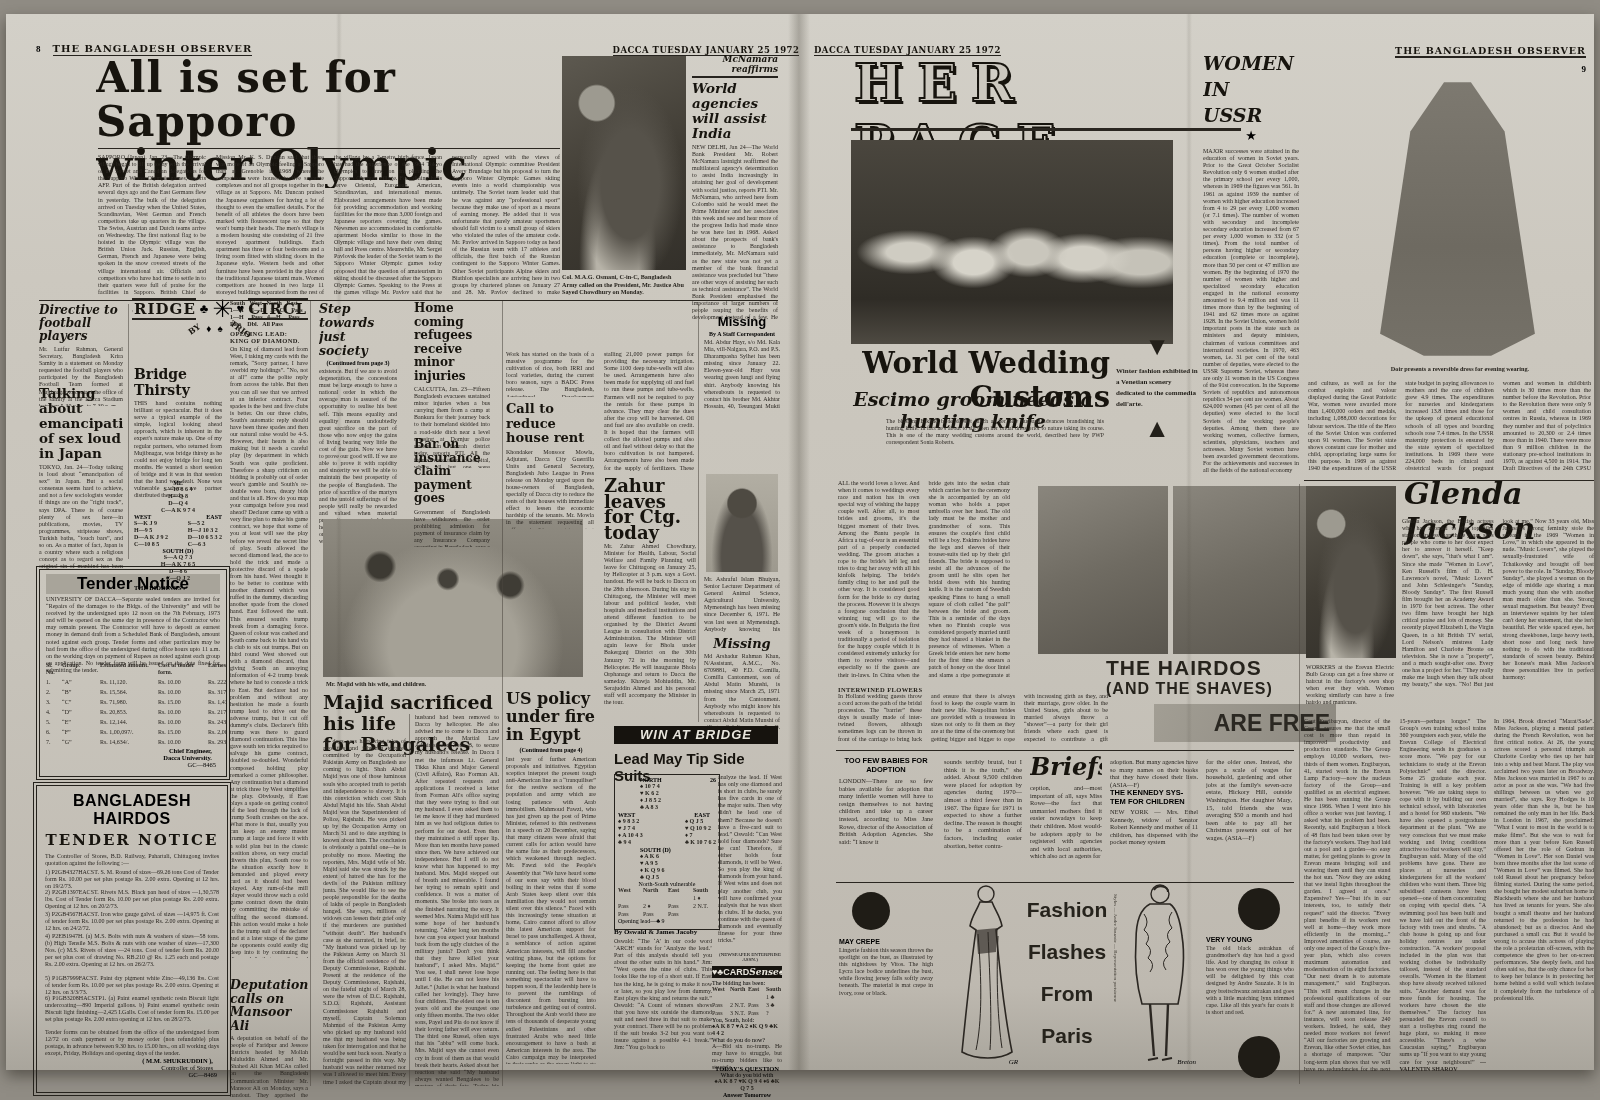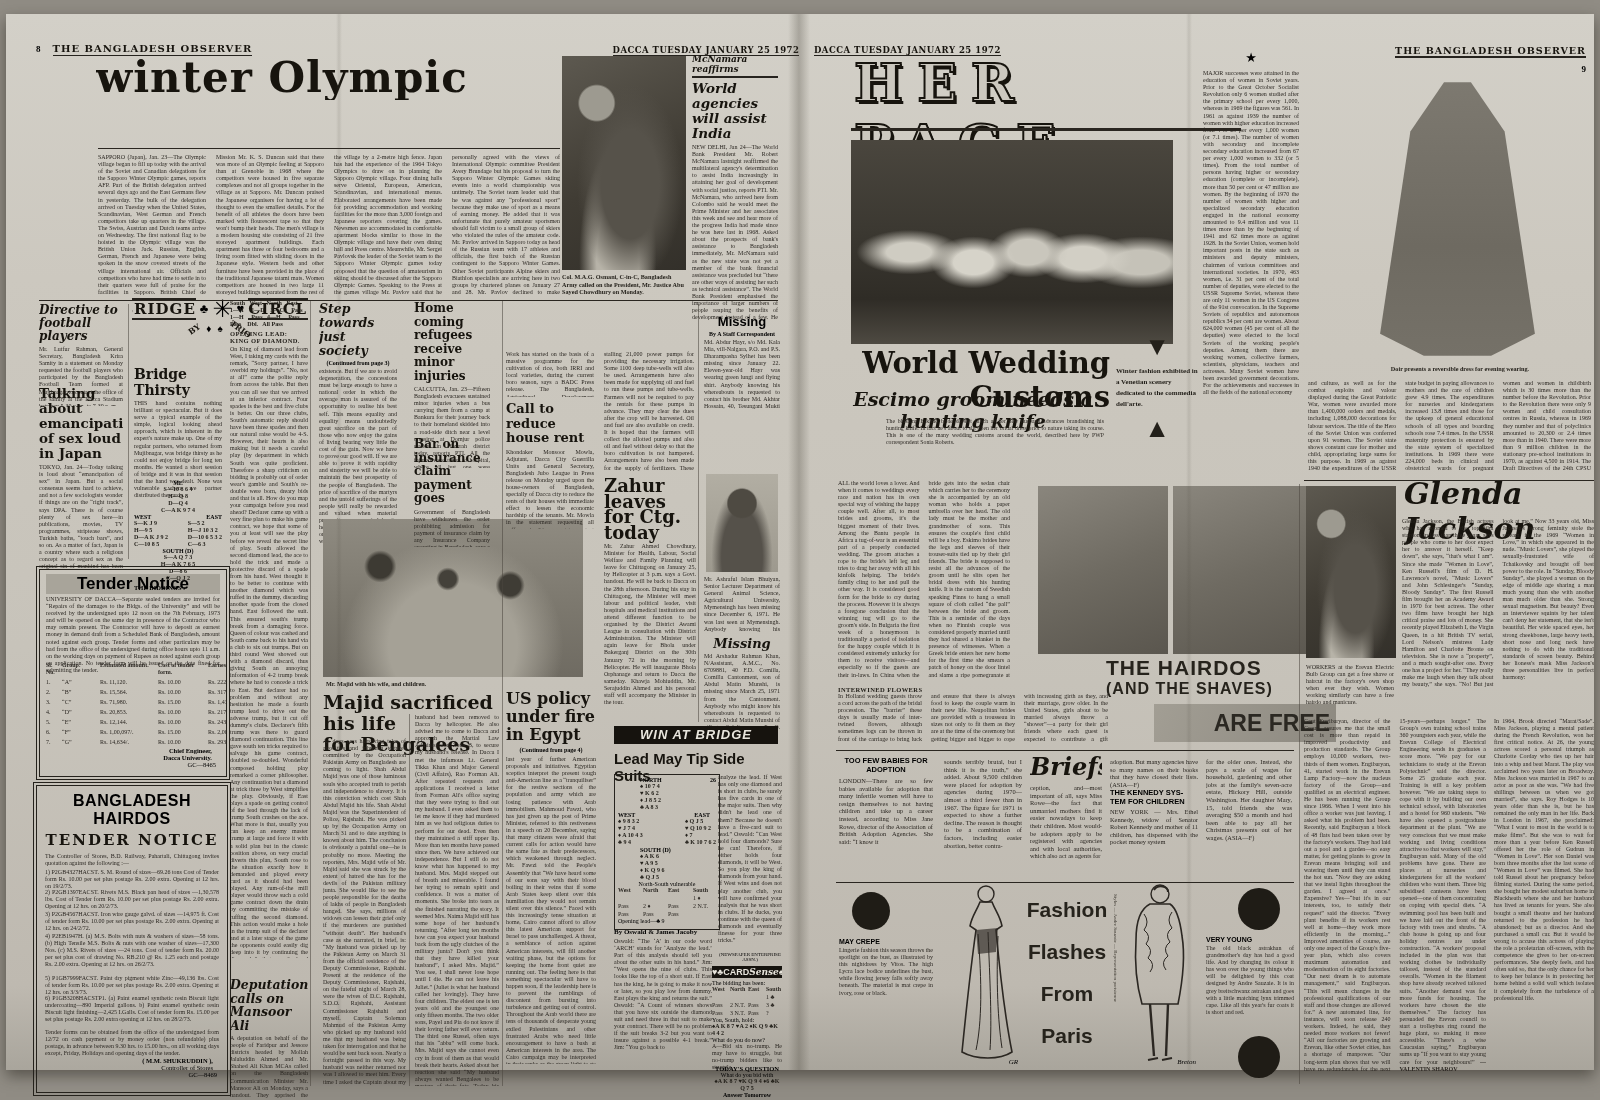--- a/index.html
+++ b/index.html
@@ -79,33 +79,34 @@
   </div>
   <div class="blk" style="left:808px;top:25px;width:230px;">
     <span class="hser" style="font-size:8.5px;letter-spacing:.5px;border-bottom:1px solid #26231e;">DACCA TUESDAY JANUARY 25 1972</span>
   </div>
   <div class="blk" style="left:1385px;top:26px;width:195px;text-align:right;">
     <span class="hser" style="font-size:9.5px;letter-spacing:1px;border-bottom:2px solid #26231e;">THE BANGLADESH OBSERVER</span>
     <span style="font-size:9px;font-weight:bold;margin-left:8px;">9</span>
   </div>
 
   <div class="blk hser" style="left:90px;top:42px;width:430px;font-size:42px;line-height:44px;letter-spacing:1px;">
+    <div>All is set for Sapporo</div>
     <div>winter Olympic</div>
   </div>
   <div class="blk bt c4" style="left:92px;top:140px;width:462px;height:146px;">
     <span>SAPPORO (Japan), Jan. 23—The Olympic village began to fill up today with the arrival of the Soviet and Canadian delegations for the Sapporo Winter Olympic games, reports AFP. Part of the British delegation arrived several days ago and the East Germans flew in yesterday. The bulk of the delegation arrived on Tuesday when the United States, Scandinavian, West German and French competitors take up quarters in the village. The Swiss, Austrian and Dutch teams arrive on Wednesday. The first national flag to be hoisted in the Olympic village was the British Union Jack. Russian, English, German, French and Japanese were being spoken in the snow covered streets of the village international air. Officials and competitors who have had time to settle in to their quarters were full of praise for the facilities in Sapporo. British Chief de Mission Mr.</span>
     <span>K. S. Duncan said that there was more of an Olympic feeling at Sapporo than at Grenoble in 1968 where the competitors were housed in five separate complexes and not all groups together in the village as at Sapporo. Mr. Duncan praised the Japanese organisers for having a lot of thought to even the smallest details. For the benefit of all athletes the doors have been marked with flourescent tape so that they won't bump their heads. The men's village is a modern housing site consisting of 21 five storeyed apartment buildings. Each apartment has three or four bedrooms and a living room fitted with sliding doors in the Japanese style. Western beds and other furniture have been provided in the place of the traditional Japanese tatami mats. Women competitors are housed in two large 11 storeyed buildings separated from the rest of the village by a 2-metre high fence.</span>
     <span>Japan has had the experience of the 1964 Tokyo Olympics to draw on in planning the Sapporo Olympic village. Four dining halls serve Oriental, European, American, Scandinavian, and international menus. Elaborated arrangements have been made for providing accommodation and working facilities for the more than 3,000 foreign and Japanese reporters covering the games. Newsmen are accommodated in comfortable apartment blocks similar to those in the Olympic village and have their own dining hall and Press centre. Meanwhile, Mr. Sergei Pavlovsk the leader of the Soviet team to the Sapporo Winter Olympic games today proposed that the question of amateurism in skiing should be discussed after the Sapporo Olympic Games. Speaking to the Press at the games village Mr. Pavlov said that he personally agreed with the views of International Olympic committee President</span>
     <span>Avery Brundage but his proposal to turn the Sapporo Winter Olympic Games skiing events into a world championship was untimely. The Soviet team leader said that he was against any “professional sport” because they make use of sport as a means of earning money. He added that it was unfortunate that purely amateur sportsmen should fall victim to a small group of skiers who violated the rules of the amateur code. Mr. Pavlov arrived in Sapporo today as head of the Russian team with 17 athletes and officials, the first batch of the Russian contingent to the Sapporo Winter Games. Other Soviet participants Alpine skiers and Biathlon specialists are arriving here in two groups by chartered planes on January 27 and 28. Mr. Pavlov declined to make predictions on how many medals the Russians would win saying nobody can make right predictions, in sports anything can happen.</span>
   </div>
   <div class="ph ph-dark" style="left:556px;top:42px;width:124px;height:214px;"></div>
   <div class="blk cap" style="left:556px;top:259px;width:124px;height:24px;">Col. M.A.G. Osmani, C-in-C, Bangladesh Army called on the President, Mr. Justice Abu Sayed Chowdhury on Monday.</div>
 
   <div class="blk" style="left:686px;top:40px;width:86px;">
-    <div class="hit" style="font-size:9px;border-bottom:2px solid #26231e;padding-bottom:2px;">McNamara reaffirms</div>
+    <div class="hit" style="font-size:9px;border-bottom:2px solid #26231e;padding-bottom:2px;text-align:right;">McNamara reaffirms</div>
     <div class="hit" style="font-size:13.5px;line-height:15px;margin:3px 0;">World agencies will assist India</div>
     <div class="bt" style="height:178px;">NEW DELHI, Jan 24—The World Bank President Mr. Robert McNamara lastnight reaffirmed the multilateral agency's determination to assist India increasingly in attaining her goal of development with social justice, reports PTI. Mr. McNamara, who arrived here from Colombo said he would meet the Prime Minister and her associates this week and see and hear more of the progress India had made since he was here last in 1968. Asked about the prospects of bank's assistance to Bangladesh immediately, Mr. McNamara said as the new state was not yet a member of the bank financial assistance was precluded but “there are other ways of assisting her such as technical assistance”. The World Bank President emphasised the importance of larger numbers of people reaping the benefits of development instead of a few. He said while the bank group would increase the volume of its lending in the next five years, more than twice as much as in the five year period 1964-71. It would also redirect its efforts to broaden the range of population participating in the benefits of development. He indicated that the bank's support would be forthcoming for India's programmes of rural development rural works and development of small and marginal farmers.</div>
   </div>
 
   <div class="blk" style="left:33px;top:290px;width:84px;">
     <div class="hit" style="font-size:12px;line-height:13px;">Directive to football players</div>
     <div class="bt" style="margin-top:3px;height:60px;">Mr. Lutfur Rahman, General Secretary, Bangladesh Krira Samity in a statement on Monday requested the football players who participated by the Bangladesh Football Team formed at Mujibnagar to contact the office of the samity at the Dacca Stadium between 5-30 p. m. to 7-30 p. m.</div>
   </div>
   <div class="blk" style="left:33px;top:372px;width:84px;">
     <div class="hser" style="font-size:13.5px;line-height:15px;">Talking about emancipation of sex loud in Japan</div>
@@ -382,20 +383,25 @@
     <div class="hand" style="text-align:center;">♠A K 8 7 ♥K Q 9 4 ♦6 ♣K Q 7 5</div>
     <div style="font-size:6px;font-weight:bold;text-align:center;">Answer Tomorrow</div>
   </div>
 
   <div class="blk hser outl" style="left:848px;top:38px;width:400px;font-size:52px;letter-spacing:14px;font-family:'DejaVu Serif',serif;">HER PAGE</div>
   <div class="hr" style="left:845px;top:114px;width:390px;height:3px;"></div>
 
   <div class="ph ph-stage" style="left:845px;top:126px;width:322px;height:204px;"></div>
 
   <div class="blk" style="left:1197px;top:36px;width:96px;">
+    <div class="hit" style="font-size:19px;line-height:26px;">
+      <div>WOMEN</div>
+      <div>IN</div>
+      <div>USSR</div>
+    </div>
     <div style="text-align:center;font-size:13px;">★</div>
     <div class="bt" style="margin-top:4px;height:395px;">MAJOR successes were attained in the education of women in Soviet years. Prior to the Great October Socialist Revolution only 6 women studied after the primary school per every 1,000, whereas in 1969 the figures was 561. In 1961 as against 1939 the number of women with higher education increased from 4 to 29 per every 1,000 women (or 7.1 times). The number of women with secondary and incomplete secondary education increased from 67 per every 1,000 women to 332 (or 5 times). From the total number of persons having higher or secondary education (complete or incomplete), more than 50 per cent or 47 million are women. By the beginning of 1970 the number of women with higher and specialized secondary education engaged in the national economy amounted to 9.4 million and was 11 times more than by the beginning of 1941 and 62 times more as against 1928. In the Soviet Union, women hold important posts in the state such as ministers and deputy ministers, chairmen of various committees and international societies. In 1970, 463 women, i.e. 31 per cent of the total number of deputies, were elected to the USSR Supreme Soviet, whereas there are only 11 women in the US Congress of the 91st convocation. In the Supreme Soviets of republics and autonomous republics 34 per cent are women. About 624,000 women (45 per cent of all the deputies) were elected to the local Soviets of the working people's deputies. Among them there are working women, collective farmers, scientists, physicians, teachers and actresses. Many Soviet women have been awarded government decorations. For the achievements and successes in all the fields of the national economy</div>
   </div>
 
   <div class="ph ph-cape" style="left:1320px;top:30px;width:263px;height:318px;">
     <div class="cape-shape"></div>
   </div>
   <div class="blk cap" style="left:1328px;top:351px;width:252px;text-align:center;">Doir presents a reversible dress for evening wearing.</div>
 
   <div class="blk bt c3" style="left:1302px;top:366px;width:283px;height:98px;">and culture, as well as for the combat exploits and valour displayed during the Great Patriotic War, women were awarded more than 1,400,000 orders and medals, including 1,088,000 decorations for labour services. The title of the Hero of the Soviet Union was conferred upon 91 women. The Soviet state shows constant care for mother and child, appropriating large sums for this purpose. In 1969 as against 1940 the expenditures of the USSR state budget in paying allowances to mothers and the care of children grew 4.9 times. The expenditures for nurseries and kindergartens increased 13.8 times and those for the upkeep of general educational schools of all types and boarding schools rose 7.4 times. In the USSR maternity protection is ensured by the state system of specialized institutions. In 1969 there were 224,000 beds in clinical and obstetrical wards for pregnant women and women in childbirth which is 30 times more than the number before the Revolution. Prior to the Revolution there were only 9 women and child consultation centres in Russia, whereas in 1969 they number and that of polyclinics amounted to 20,300 or 2.4 times more than in 1940. There were more than 9 million children in the stationary pre-school institutions in 1970, as against 4,500 in 1914. The Draft Directives of the 24th CPSU Congress envisage the construction of pre-school institutions catering for more than two million children on state expenses over the period 1971-1975 and the number of pupils in the prolonged day schools and groups by 1.5 million.</div>

